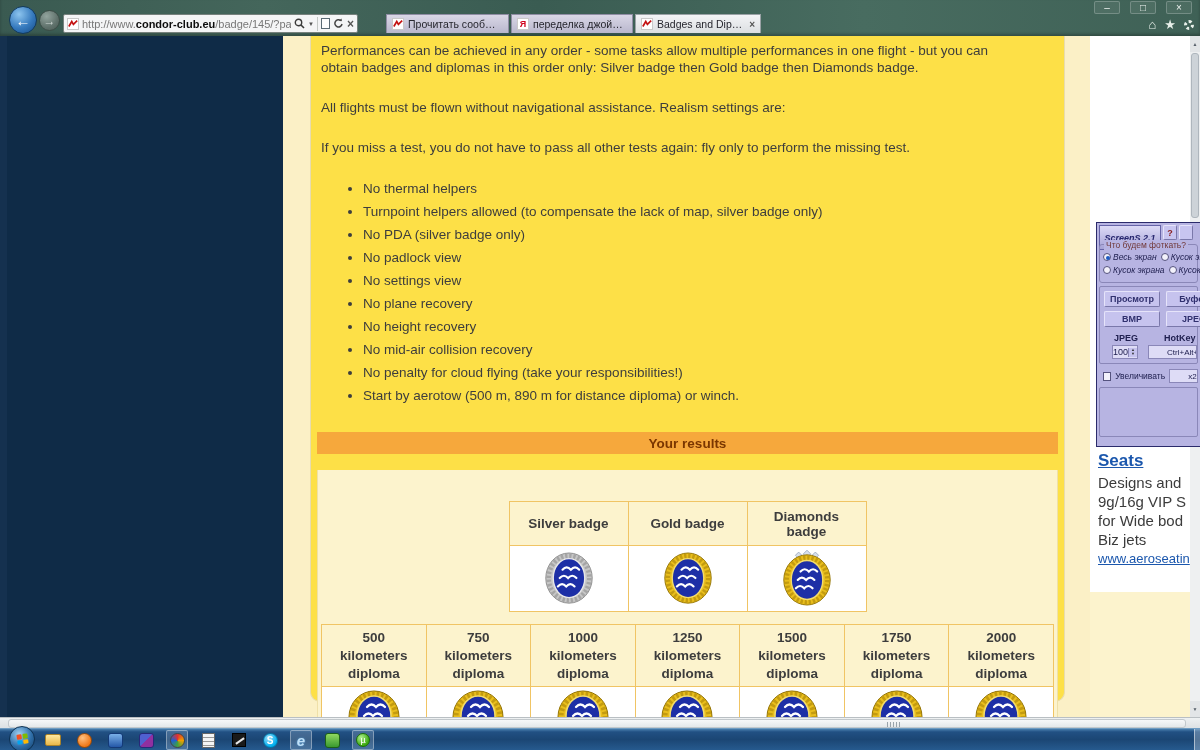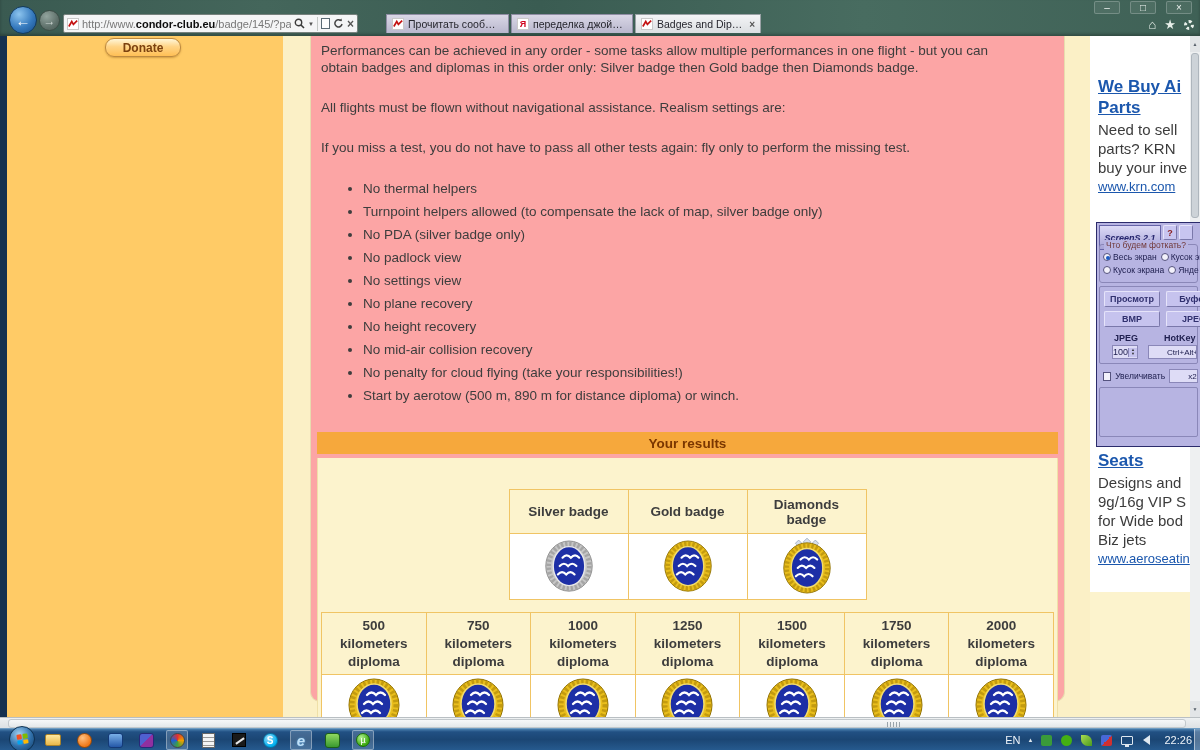--- a/index.html
+++ b/index.html
@@ -55,29 +55,29 @@
   .desk-left { position:absolute; left:0; top:36px; width:7px; height:681px; background:#15314f; }
 
   .sidebar-left { position:absolute; left:7px; top:36px; width:276px; height:681px; background:#ffcb66; }
   .donate-btn { position:absolute; left:98px; top:2px; width:76px; height:19px; border-radius:9px;
     background:linear-gradient(180deg,#fff6d8,#ffd486 45%,#ffbf55);
     border:1px solid #bd8a40; box-shadow:0 1px 2px rgba(120,70,0,.35);
     display:flex; align-items:center; justify-content:center;
     font-size:12px; color:#7c4210; font-weight:bold; }
 
   .page-bg { position:absolute; left:283px; top:36px; width:807px; height:681px; background:#fbf0c6; }
-  .content-box { position:absolute; left:27px; top:0; width:755px; height:666px; background:#fca5a5;
+  .content-box { position:absolute; left:27px; top:0; width:755px; height:666px; background:#fde047;
     border-left:1px solid #e8dcae; border-right:1px solid #e8dcae; border-bottom:1px solid #e8dcae;
     border-radius:0 0 10px 10px; }
   .content { padding-top:6px; font-size:13.5px; color:#3d3d3d; }
   .para { margin:0 10px 23px; width:692px; line-height:17px; }
   .bullets { margin:24px 0 0; padding-left:52px; }
   .bullets li { line-height:17px;margin-top:6px; }
 
-  .results-bar { margin:28px 6px 4px; height:22px; background:#f6a83c;
+  .results-bar { margin:28px 6px 16px; height:22px; background:#f6a83c;
     display:flex; align-items:center; justify-content:center;
     font-size:13.5px; font-weight:bold; color:#7a3600; }
   .results-panel { margin:0 6px; height:288px; background:#fcf3cd;
     border:1px solid #efe0a8; border-top:none; padding-top:19px; }
 
   table.res { border-collapse:collapse; table-layout:fixed;margin-top:12px; }
   table.res td { border:1px solid #f0c464; text-align:center; vertical-align:middle; }
   .badge-table { width:357px; margin:0 auto; }
   .badge-table .hd { height:44px; font-size:13.5px; font-weight:bold; color:#3d3d3d; white-space:pre-line; }
   .badge-table .im { height:66px; background:#fff; }
@@ -120,21 +120,21 @@
     font-size:8.5px; color:#202050; }
   .w-title { display:flex; gap:2px; margin:2px 2px 3px; height:15px; }
   .w-pill { width:62px; height:25px; background:linear-gradient(180deg,#dcdaf6,#a5a2d6);
     border:1px solid #6664a8; border-radius:0; display:flex; align-items:center; justify-content:center;
     font-size:9px; font-weight:bold; font-style:italic; color:#26266e; }
   .w-sbtn { width:14px; height:15px; background:#c8c5f0; border:1px solid; border-color:#e6e4fa #7a78aa #7a78aa #e6e4fa;
     border-radius:2px; display:flex; align-items:center; justify-content:center; font-size:9px; font-weight:bold; color:#8a2020; }
   .w-group { position:relative; margin:4px 2px 3px; border:1px solid #8a87b8; border-radius:3px;
     padding:7px 3px 4px; }
   .w-glabel { position:absolute; top:-5px; left:4px; background:#b7b4e2; padding:0 2px; color:#703838; }
-  .w-radrow { display:flex; gap:4px; margin-bottom:3px; white-space:nowrap; }
+  .w-radrow { display:flex; gap:4px; margin-bottom:3px; white-space:nowrap;font-style:italic; }
   .w-radio { display:flex; align-items:center; gap:2px; flex:0 0 auto; }
   .rdot { width:8px; height:8px; border-radius:50%; background:#f2f1fb; border:1px solid #55537f;
     position:relative; flex:0 0 auto; }
   .rdot.on::after { content:""; position:absolute; left:2px; top:2px; width:4px; height:4px;
     border-radius:50%; background:#1d5ac2; }
   .w-panel { position:relative; margin:3px 2px; border:1px solid #8a87b8; border-radius:2px; padding:4px 0 4px 4px; }
   .w-btn { position:relative; height:16px; background:#c6c3ee; border:1px solid;
     border-color:#e6e4fa #7a78aa #7a78aa #e6e4fa; border-radius:2px;
     display:inline-flex; align-items:center; justify-content:center;
     font-size:9px; color:#30306e; font-weight:bold; margin:0 6px 4px 0; width:56px; flex:0 0 auto; }
@@ -270,23 +270,20 @@
     </div>
     <div class="cmdicons">
       <span class="cmdico">⌂</span>
       <span class="cmdico">★</span>
       <span class="gear-icon"></span>
     </div>
   </div>
 
   <div class="desk-left"></div>
 
-  <div class="sidebar-left">
-    <div class="donate-btn">Donate</div>
-  </div>
 
   <div class="page-bg">
     <div class="content-box">
       <div class="content">
         <p class="para">Performances can be achieved in any order - some tasks allow multiple performances in one flight - but you can obtain badges and diplomas in this order only: Silver badge then Gold badge then Diamonds badge.</p>
         <p class="para">All flights must be flown without navigational assistance. Realism settings are:</p>
         <p class="para">If you miss a test, you do not have to pass all other tests again: fly only to perform the missing test.</p>
         <ul class="bullets">
           <li>No thermal helpers</li>
           <li>Turnpoint helpers allowed (to compensate the lack of map, silver badge only)</li>
@@ -483,28 +480,20 @@
               </td>
             </tr>
           </tbody>
             </table>
         </div>
       </div>
     </div>
   </div>
 
   <div class="sidebar-right">
-    <div class="ad ad1">
-      <div class="ad-title">We Buy Ai
-Parts</div>
-      <div class="ad-body">Need to sell
-parts? KRN
-buy your inve</div>
-      <div class="ad-link">www.krn.com</div>
-    </div>
     <div class="ad-strip"></div>
     <div class="ad ad2">
       <div class="ad-title">Seats</div>
       <div class="ad-body">Designs and
 9g/16g VIP S
 for Wide bod
 Biz jets</div>
       <div class="ad-link">www.aeroseatin</div>
     </div>
   </div>
@@ -538,21 +527,21 @@
           <span>Кусок экра</span>
         </span>
       </div>
       <div class="w-radrow">
         <span class="w-radio">
           <span class="rdot"></span>
           <span>Кусок экрана</span>
         </span>
         <span class="w-radio">
           <span class="rdot"></span>
-          <span>Янде</span>
+          <span>Кусок</span>
         </span>
       </div>
     </div>
     <div class="w-panel">
       <div class="w-btnrow">
         <span class="w-btn">Просмотр</span>
         <span class="w-btn">Буфер</span>
       </div>
       <div class="w-btnrow">
         <span class="w-btn">BMP</span>
@@ -623,39 +612,16 @@
       <span class="tbi boxed">
           <span class="g-ie">e</span>
         </span>
       <span class="tbi">
           <span class="g-green"></span>
         </span>
       <span class="tbi boxed">
           <span class="g-utor">µ</span>
         </span>
     </div>
-    <div class="tray">
-      <span>EN</span>
-      <span class="t-up">▲</span>
-      <span class="tray-ico">
-          <span class="t-green"></span>
-        </span>
-      <span class="tray-ico">
-          <span class="t-utor"></span>
-        </span>
-      <span class="tray-ico">
-          <span class="t-leaf"></span>
-        </span>
-      <span class="tray-ico">
-          <span class="t-app"></span>
-        </span>
-      <span class="tray-ico">
-          <span class="t-net"></span>
-        </span>
-      <span class="tray-ico">
-          <span class="t-vol"></span>
-        </span>
-      <span class="t-time">22:26</span>
-    </div>
     <div class="showdesk"></div>
   </div>
 
 </div>
 
 </body></html>

